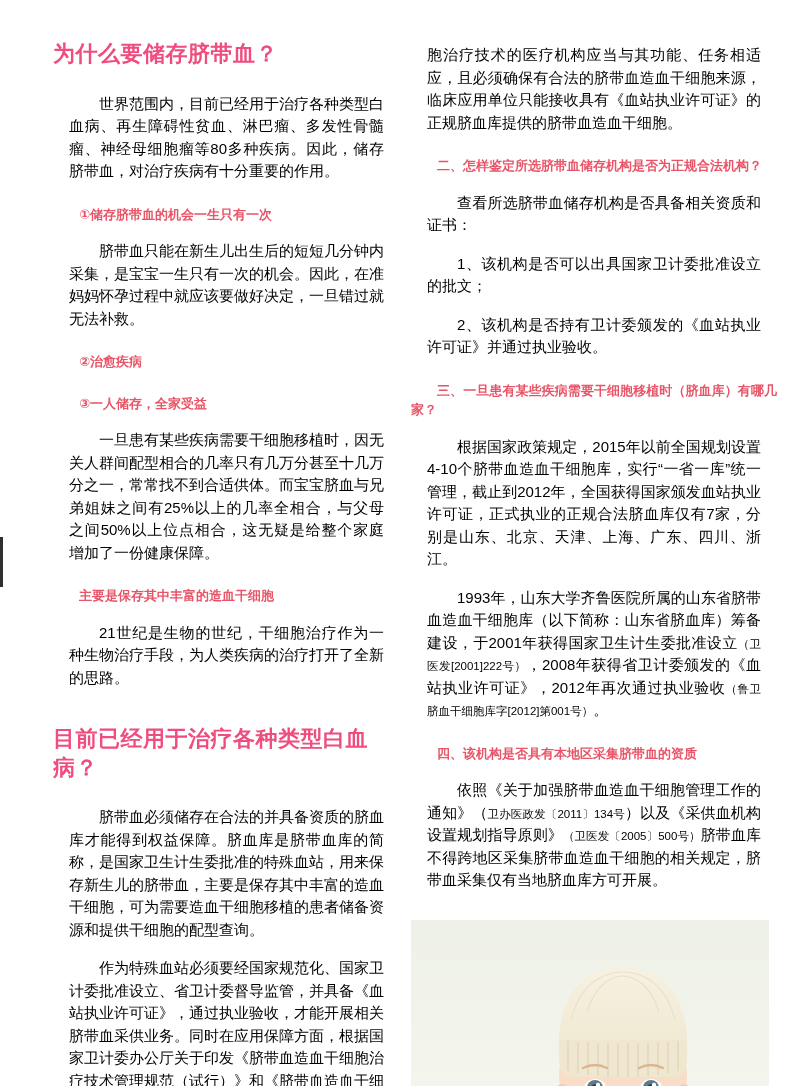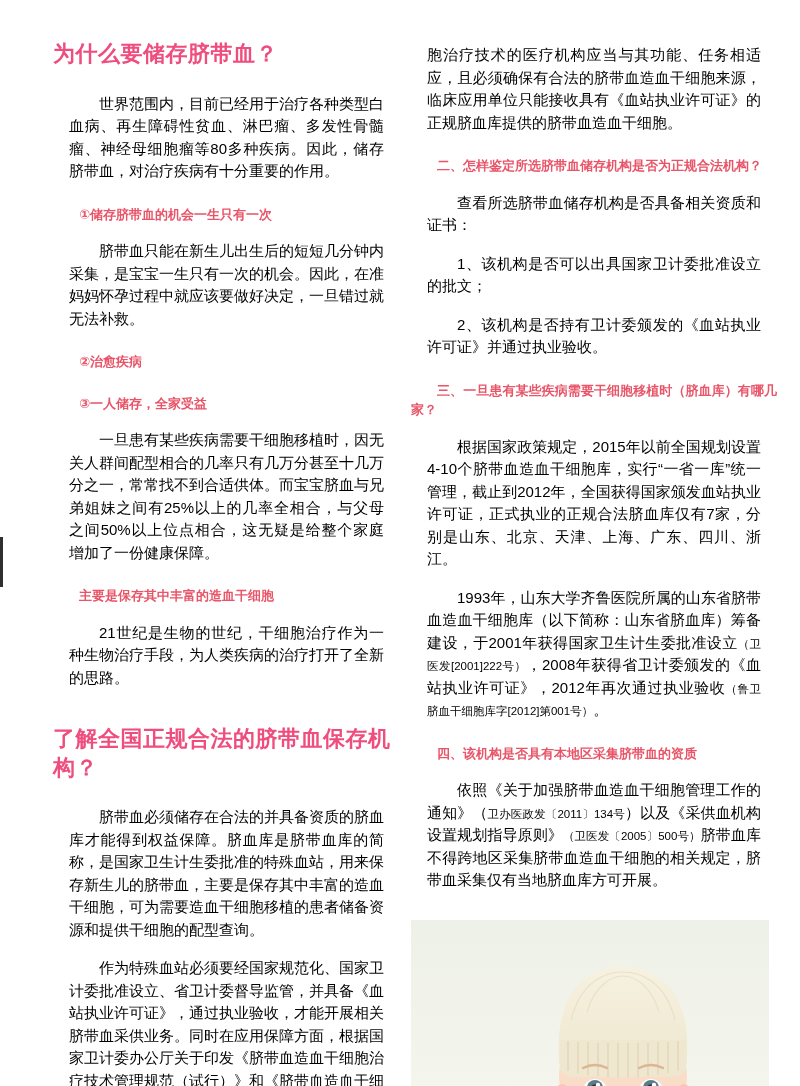--- a/index.html
+++ b/index.html
@@ -55,21 +55,21 @@
     <p class="body">脐带血只能在新生儿出生后的短短几分钟内采集，是宝宝一生只有一次的机会。因此，在准妈妈怀孕过程中就应该要做好决定，一旦错过就无法补救。</p>
 
     <div class="sub-head">②治愈疾病</div>
 
     <div class="sub-head">③一人储存，全家受益</div>
     <p class="body">一旦患有某些疾病需要干细胞移植时，因无关人群间配型相合的几率只有几万分甚至十几万分之一，常常找不到合适供体。而宝宝脐血与兄弟姐妹之间有25%以上的几率全相合，与父母之间50%以上位点相合，这无疑是给整个家庭增加了一份健康保障。</p>
 
     <div class="sub-head">主要是保存其中丰富的造血干细胞</div>
     <p class="body">21世纪是生物的世纪，干细胞治疗作为一种生物治疗手段，为人类疾病的治疗打开了全新的思路。</p>
 
-    <h1 class="big-title second">了解全国正规合法的脐带血保存机构？</h1>
+    <h1 class="big-title second">目前已经用于治疗各种类型白血病？</h1>
     <p class="body">脐带血必须储存在合法的并具备资质的脐血库才能得到权益保障。脐血库是脐带血库的简称，是国家卫生计生委批准的特殊血站，用来保存新生儿的脐带血，主要是保存其中丰富的造血干细胞，可为需要造血干细胞移植的患者储备资源和提供干细胞的配型查询。</p>
     <p class="body">作为特殊血站必须要经国家规范化、国家卫计委批准设立、省卫计委督导监管，并具备《血站执业许可证》，通过执业验收，才能开展相关脐带血采供业务。同时在应用保障方面，根据国家卫计委办公厅关于印发《脐带血造血干细胞治疗技术管理规范（试行）》和《脐带血造血干细胞库管理办法（试行）》的通知，开展脐带血造血干细</p>
   </div>
 
   <div class="col-right">
     <p class="body noindent" style="margin-top:4px;">胞治疗技术的医疗机构应当与其功能、任务相适应，且必须确保有合法的脐带血造血干细胞来源，临床应用单位只能接收具有《血站执业许可证》的正规脐血库提供的脐带血造血干细胞。</p>
 
     <div class="sub-head">二、怎样鉴定所选脐带血储存机构是否为正规合法机构？</div>
     <p class="body">查看所选脐带血储存机构是否具备相关资质和证书：</p>
     <p class="body">1、该机构是否可以出具国家卫计委批准设立的批文；</p>

